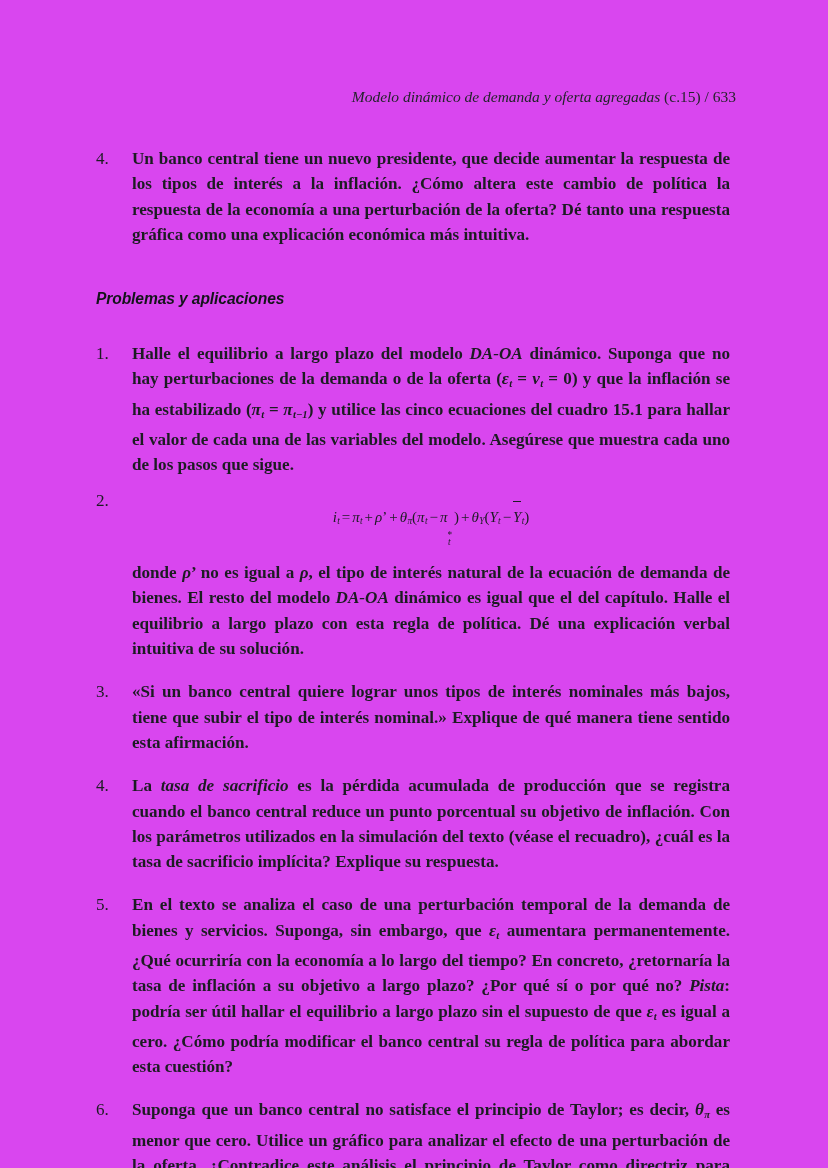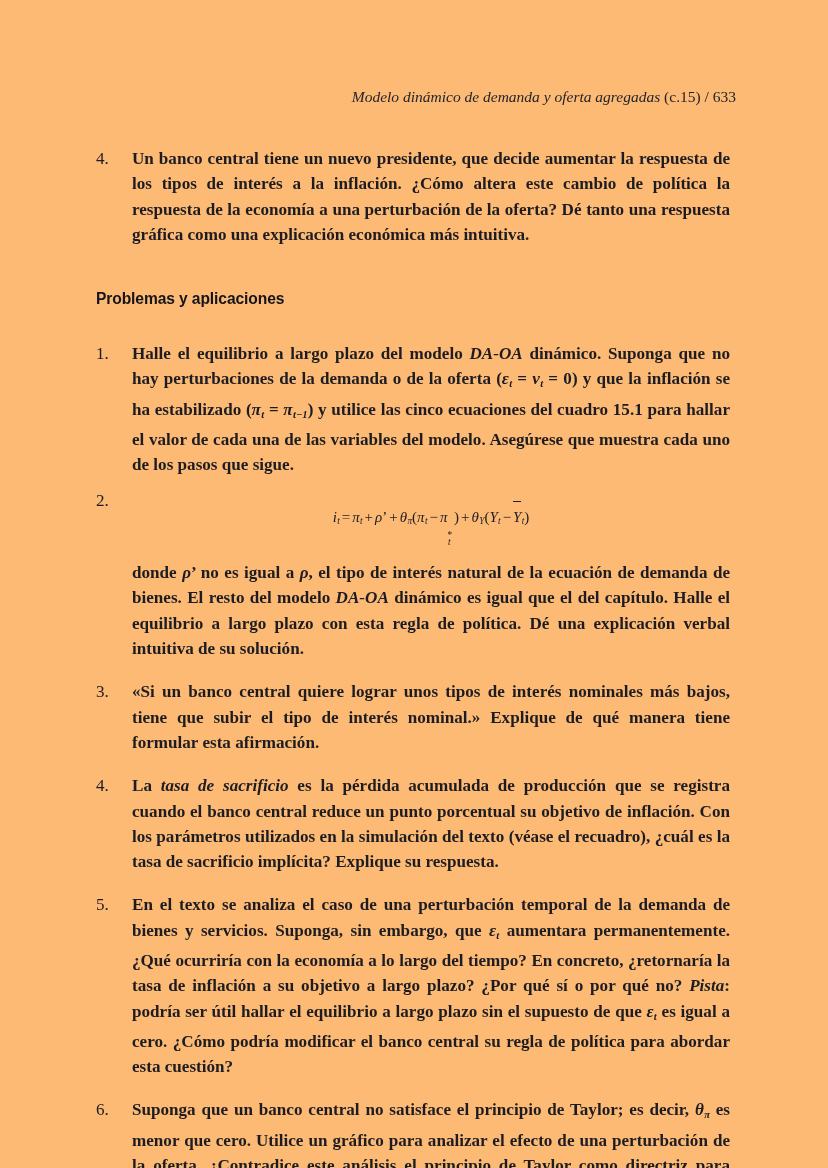--- a/index.html
+++ b/index.html
@@ -16,21 +16,21 @@
     font-family: "Liberation Serif", "DejaVu Serif", serif;
     color: #1c1c22;
     -webkit-font-smoothing: antialiased;
   }
 
   .page {
     position: absolute;
     top: 0; left: 0;
     width: 828px;
     height: 1168px;
-    background: #fdba74;
+    background: #d946ef;
   }
 
   
   .running-head {
     position: absolute;
     top: 88px;
     left: 96px;
     width: 640px;
     text-align: right;
     font-size: 15.5px;
@@ -86,20 +86,21 @@
 
   
   .section-heading {
     font-family: "Liberation Sans", "DejaVu Sans", sans-serif;
     font-weight: bold;
     font-size: 15.6px;
     line-height: 20px;
     letter-spacing: -0.1px;
     color: #14141a;
     margin: 0;
+    font-style: italic;
   }
 
   
   .equation {
     text-align: center;
     font-size: 15px;
     line-height: 30px;
     margin: 0;
     padding: 14px 0 16px 0;
     color: #1c1c22;
@@ -207,21 +208,21 @@
         <span class="mvar">i</span><sub class="tsub">t</sub><span class="op">=</span><span class="mgreek">π</span><sub class="tsub">t</sub><span class="op">+</span><span class="mgreek">ρ</span><span>’</span><span class="op">+</span><span class="mgreek">θ</span><sub class="tsub">π</sub><span>(</span><span class="mgreek">π</span><sub class="tsub">t</sub><span class="op">−</span><span class="mgreek">π</span><span class="starsub"><sup class="tsup">*</sup><sub class="tsub">t</sub></span><span>)</span><span class="op">+</span><span class="mgreek">θ</span><sub class="tsub">Y</sub><span>(</span><span class="mvar">Y</span><sub class="tsub">t</sub><span class="op">−</span><span class="overbar">Y</span><sub class="tsub">t</sub><span>)</span>
       </div>
 
       <p><span>donde </span><span class="mgr">ρ</span><span>’</span><span> no es igual a </span><span class="mgr">ρ</span><span>, el tipo de interés natural de la ecuación de demanda de bienes. El resto del modelo </span><em>DA-OA</em><span> dinámico es igual que el del capítulo. Halle el equilibrio a largo plazo con esta regla de política. Dé una explicación verbal intuitiva de su solución.</span></p>
     </div>
 
     <div class="gap-small"></div>
 
     <div class="item">
       <span class="marker">3.</span>
-      <p>«Si un banco central quiere lograr unos tipos de interés nominales más bajos, tiene que subir el tipo de interés nominal.» Explique de qué manera tiene formular esta afirmación.</p>
+      <p>«Si un banco central quiere lograr unos tipos de interés nominales más bajos, tiene que subir el tipo de interés nominal.» Explique de qué manera tiene sentido esta afirmación.</p>
     </div>
 
     <div class="gap-small"></div>
 
     <div class="item">
       <span class="marker">4.</span>
       <p><span>La </span><em>tasa de sacrificio</em><span> es la pérdida acumulada de producción que se registra cuando el banco central reduce un punto porcentual su objetivo de inflación. Con los parámetros utilizados en la simulación del texto (véase el recuadro), ¿cuál es la tasa de sacrificio implícita? Explique su respuesta.</span></p>
     </div>
 
     <div class="gap-small"></div>

